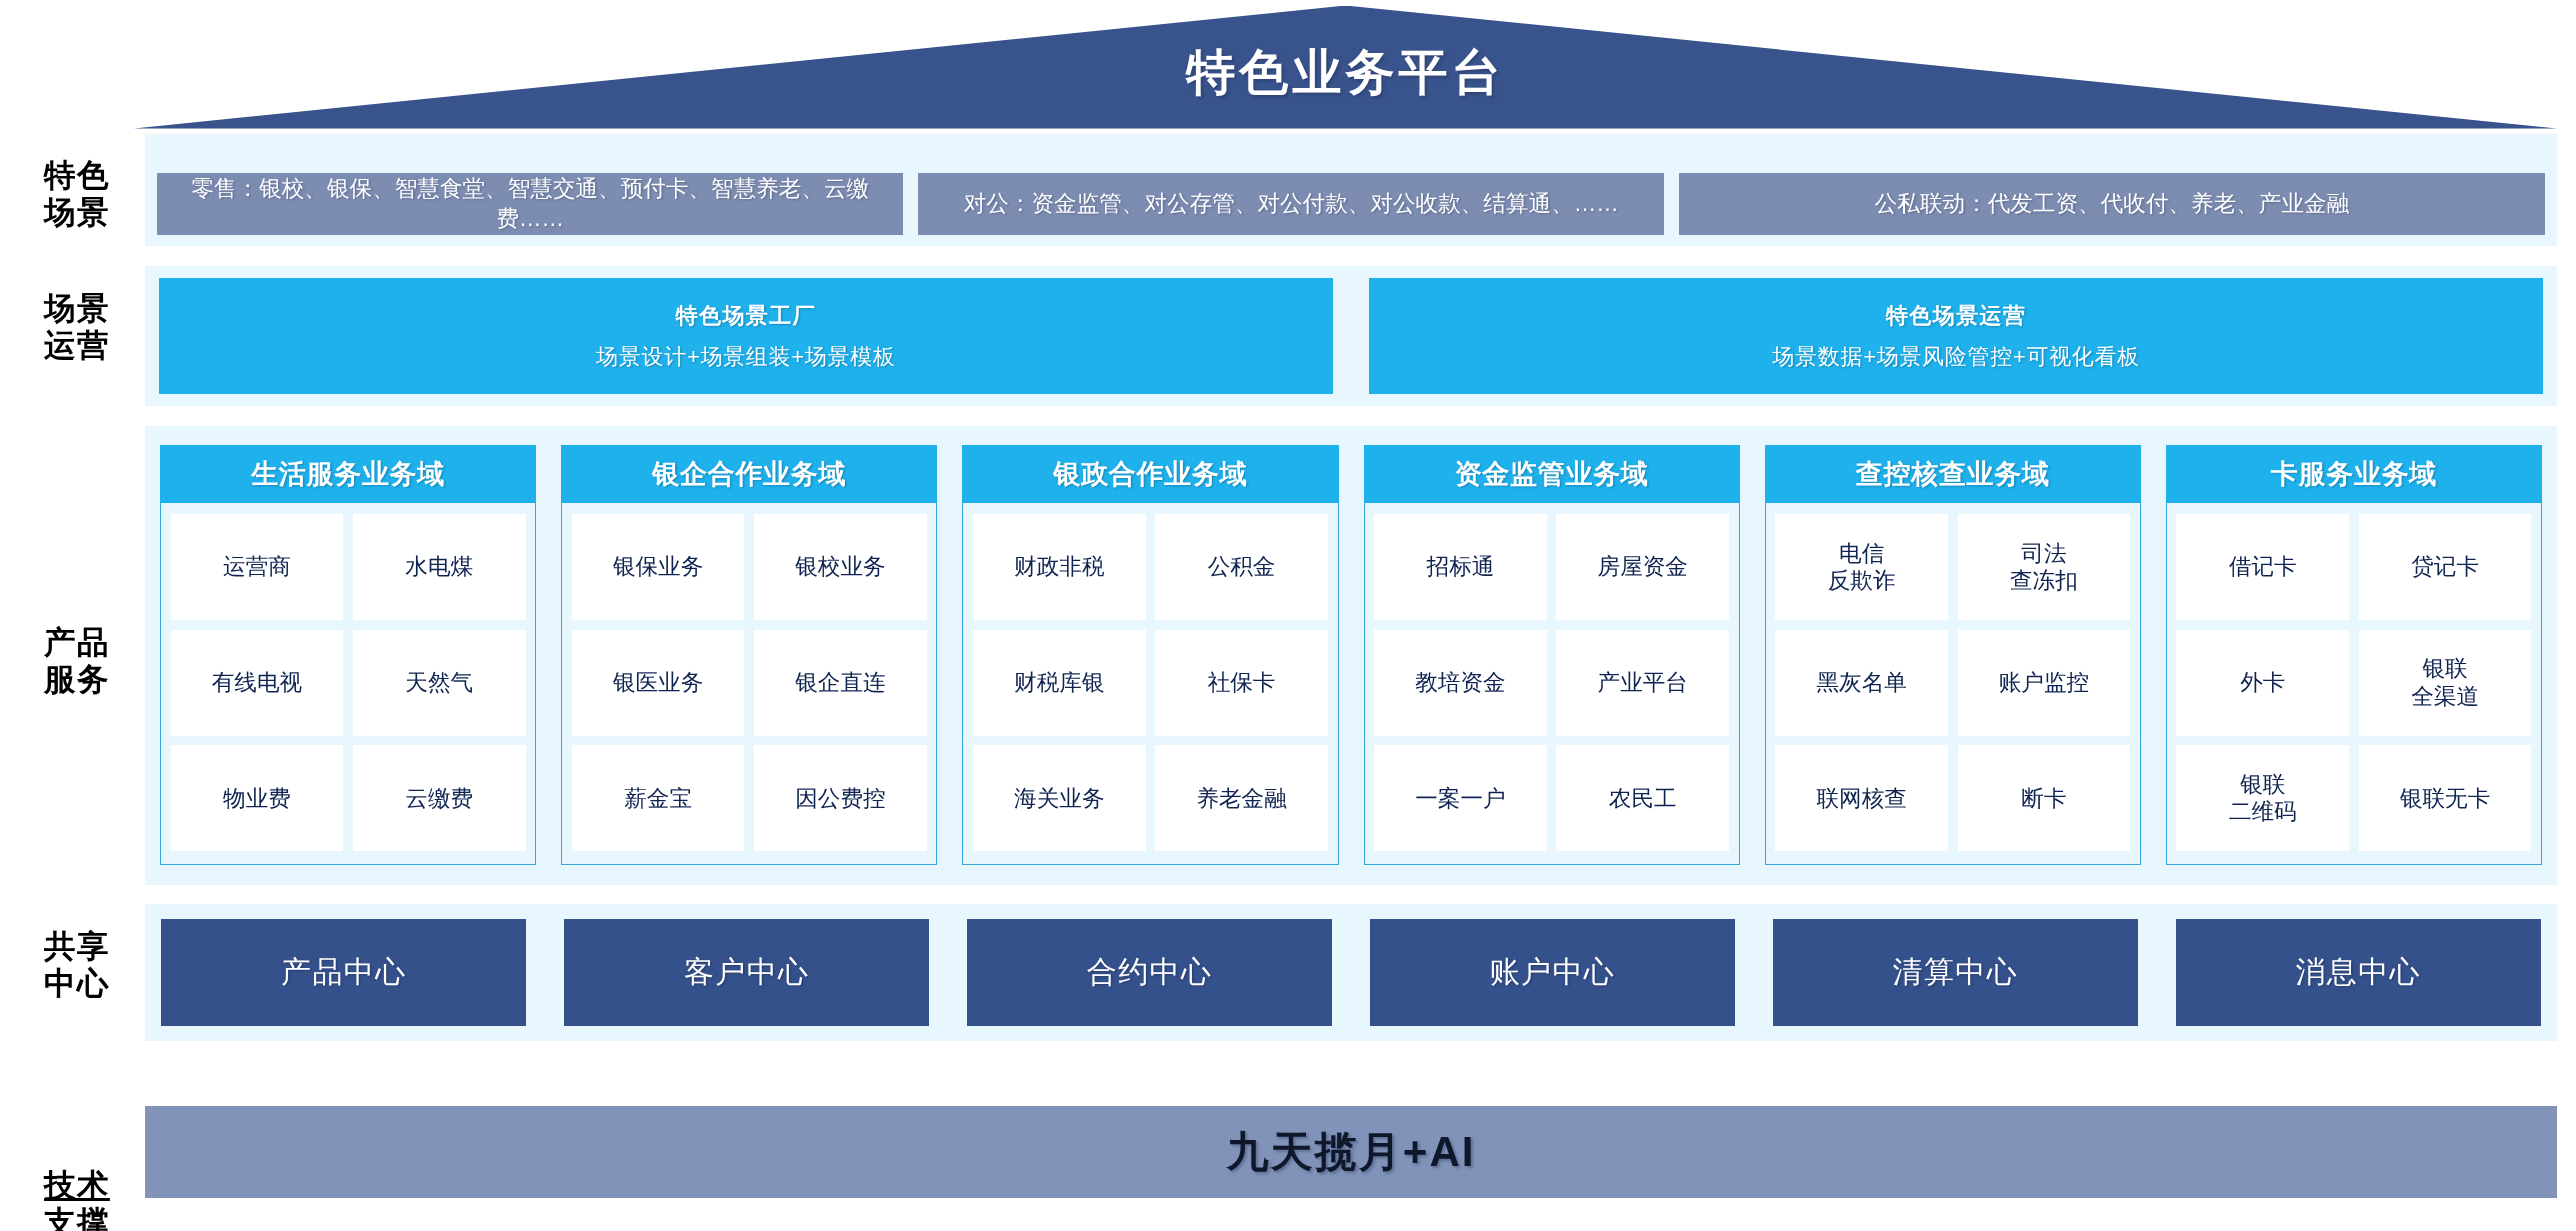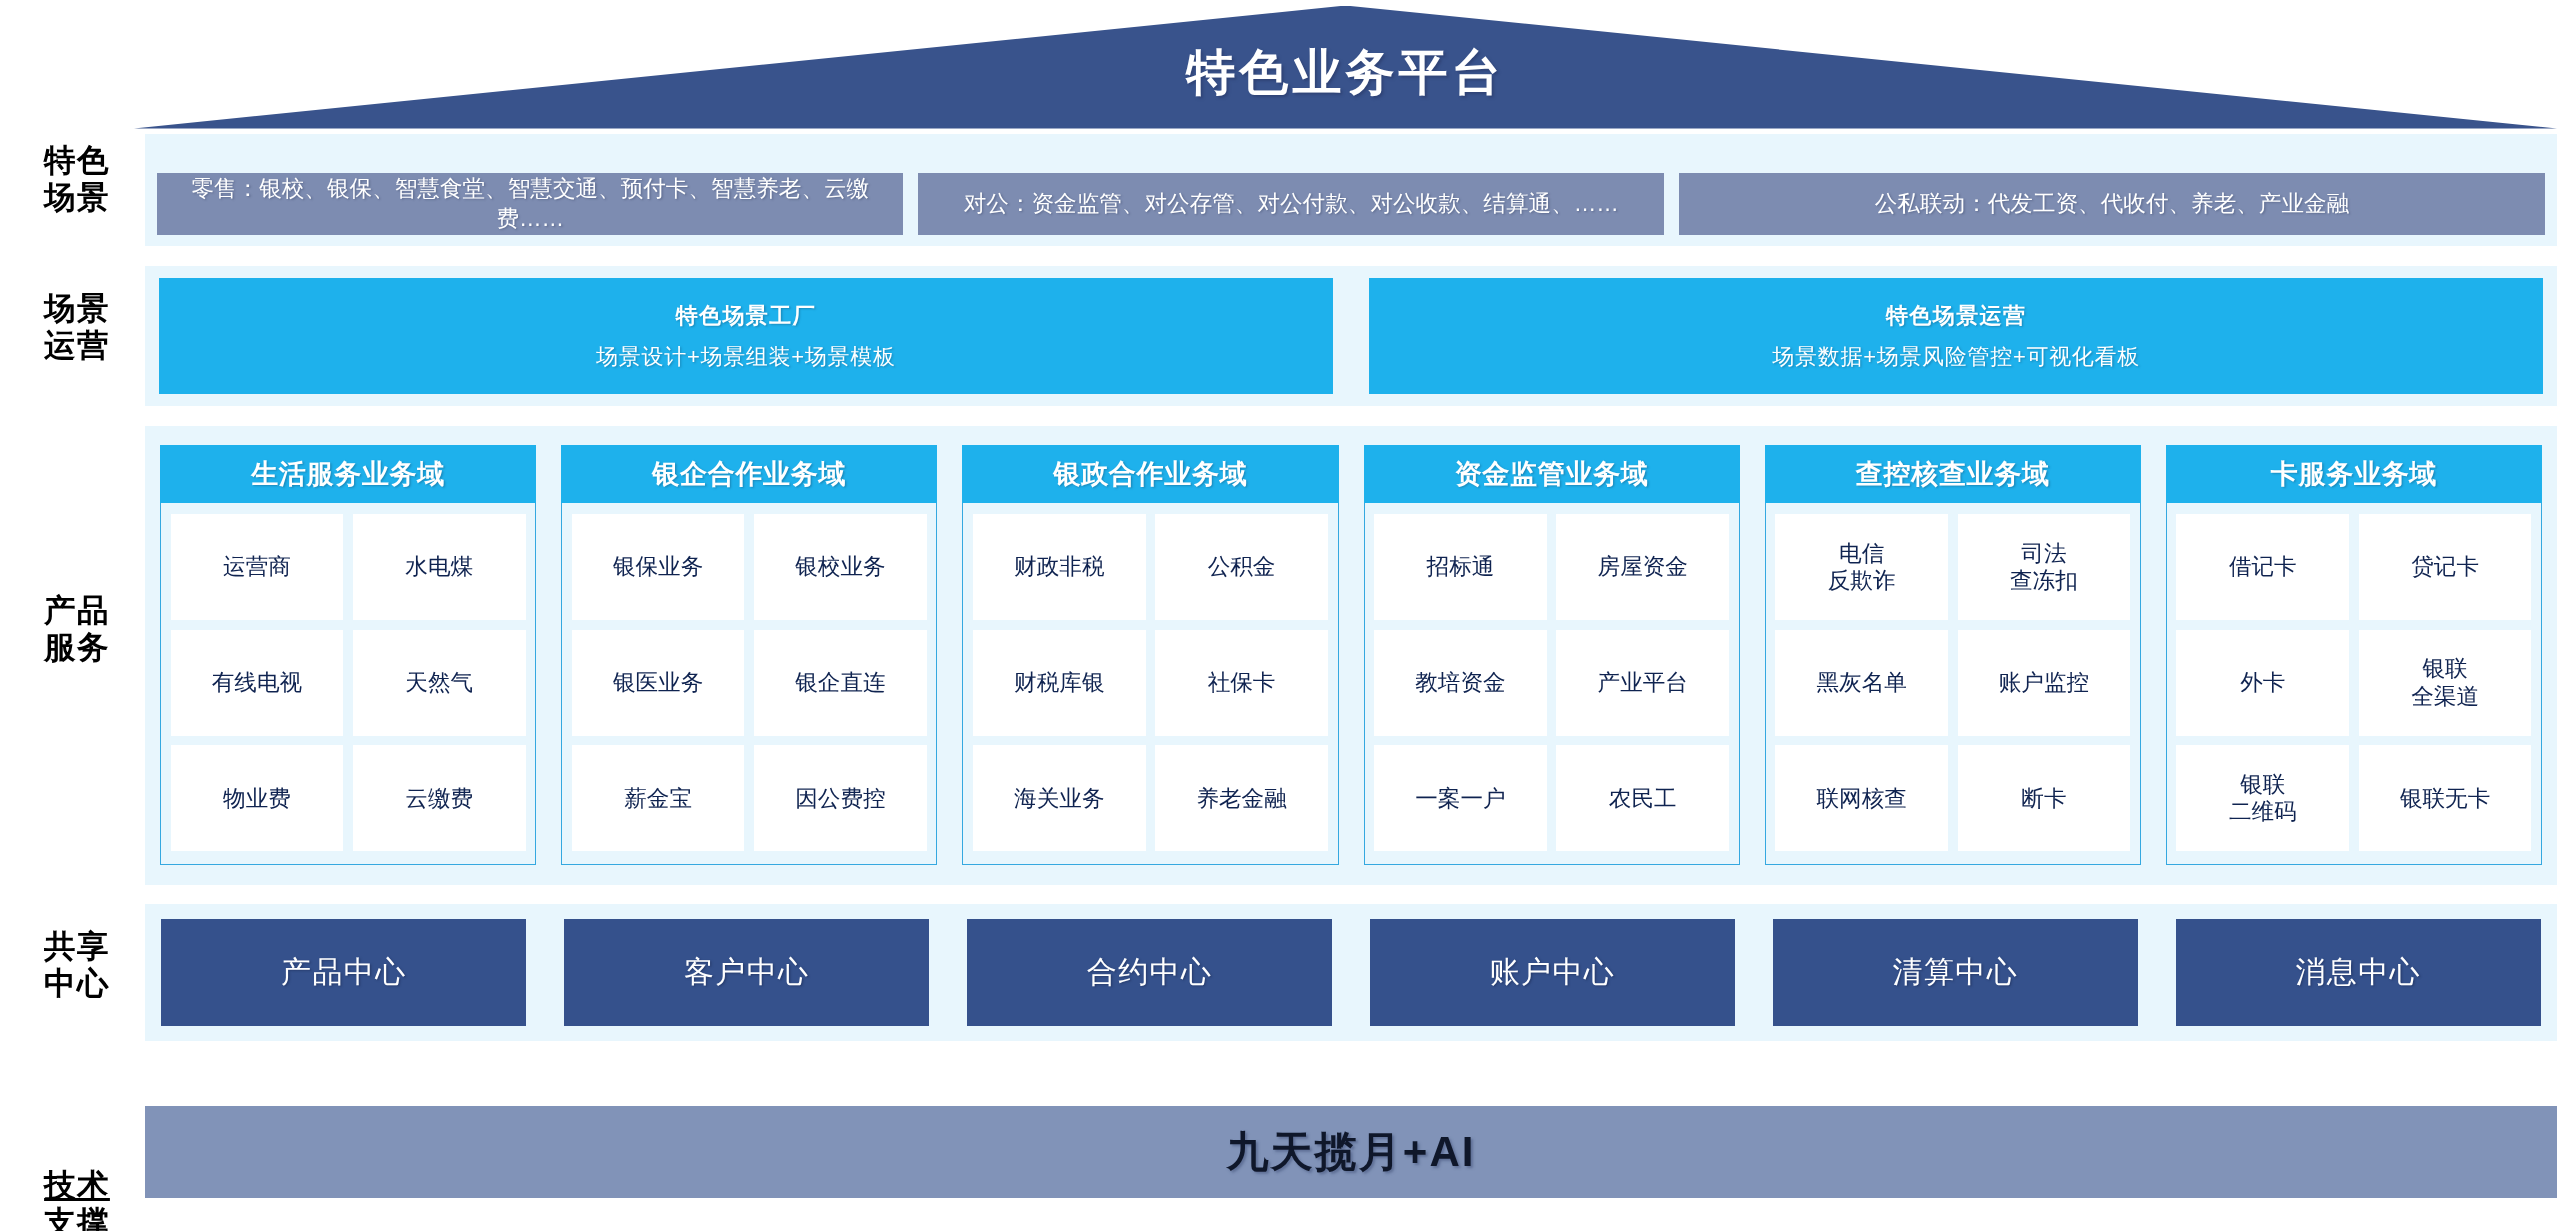--- a/index.html
+++ b/index.html
@@ -164,25 +164,25 @@
 </head>
 <body>
 
 <div id="root">
 
   <div class="roof-wrap">
     <div class="roof-shape"></div>
     <div class="roof-title">特色业务平台</div>
   </div>
 
-  <div class="row-label" style="top: 142px; white-space: pre-line;">特色
+  <div class="row-label" style="top: 157px; white-space: pre-line;">特色
 场景</div>
   <div class="row-label" style="top: 290px; white-space: pre-line;">场景
 运营</div>
-  <div class="row-label" style="top: 592px; white-space: pre-line;">产品
+  <div class="row-label" style="top: 624px; white-space: pre-line;">产品
 服务</div>
   <div class="row-label" style="top: 928px; white-space: pre-line;">共享
 中心</div>
   <div class="row-label" style="top: 1167px; white-space: pre-line; text-decoration: underline;">技术
 支撑</div>
 
   <div class="band" id="band-scene">
     <div class="scene-row">
       <div class="scene-box s1">零售：银校、银保、智慧食堂、智慧交通、预付卡、智慧养老、云缴费……</div>
       <div class="scene-box s2">对公：资金监管、对公存管、对公付款、对公收款、结算通、……</div>

